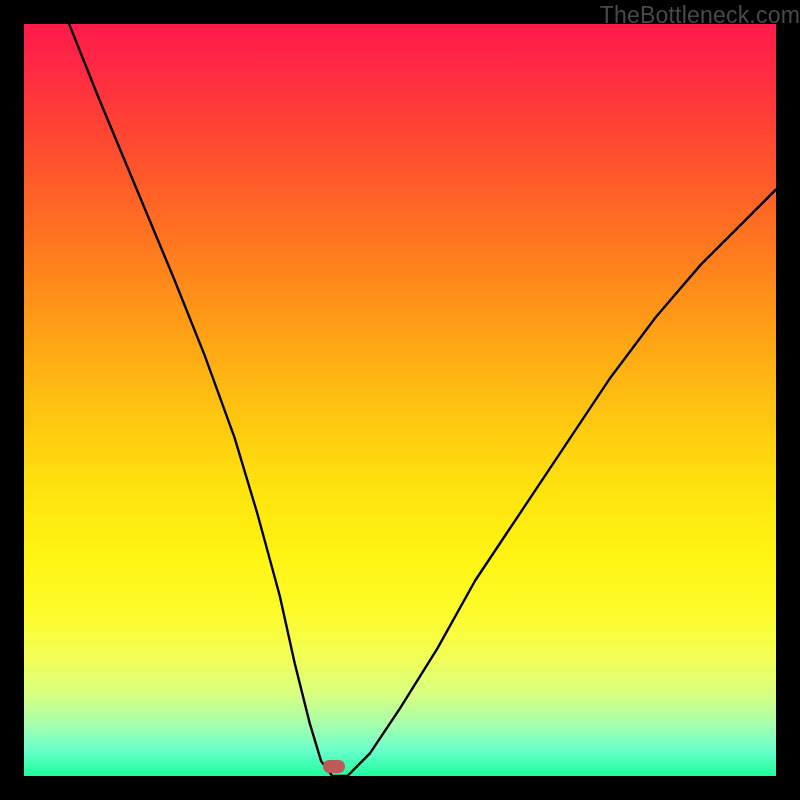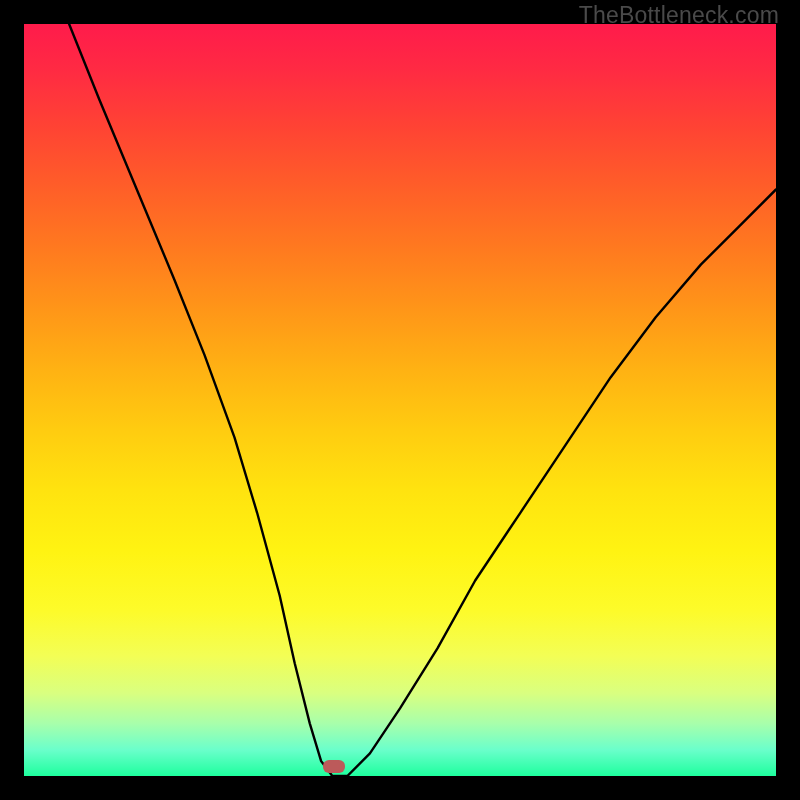--- a/index.html
+++ b/index.html
@@ -31,21 +31,21 @@
       #f3fe55 84%,
       #d9ff80 89%,
       #a8ffab 93%,
       #6bffcb 96.5%,
       #1eff9e 100%
     );
   }
   .watermark {
     position: absolute;
     top: 2px;
-    right: 21px;
+    right: 0;
     color: #4a4a4a;
     font-size: 23px;
     font-weight: 500;
     letter-spacing: 0.2px;
     z-index: 5;
   }
   svg.curve {
     position: absolute;
     left: 0; top: 0;
     width: 100%;

